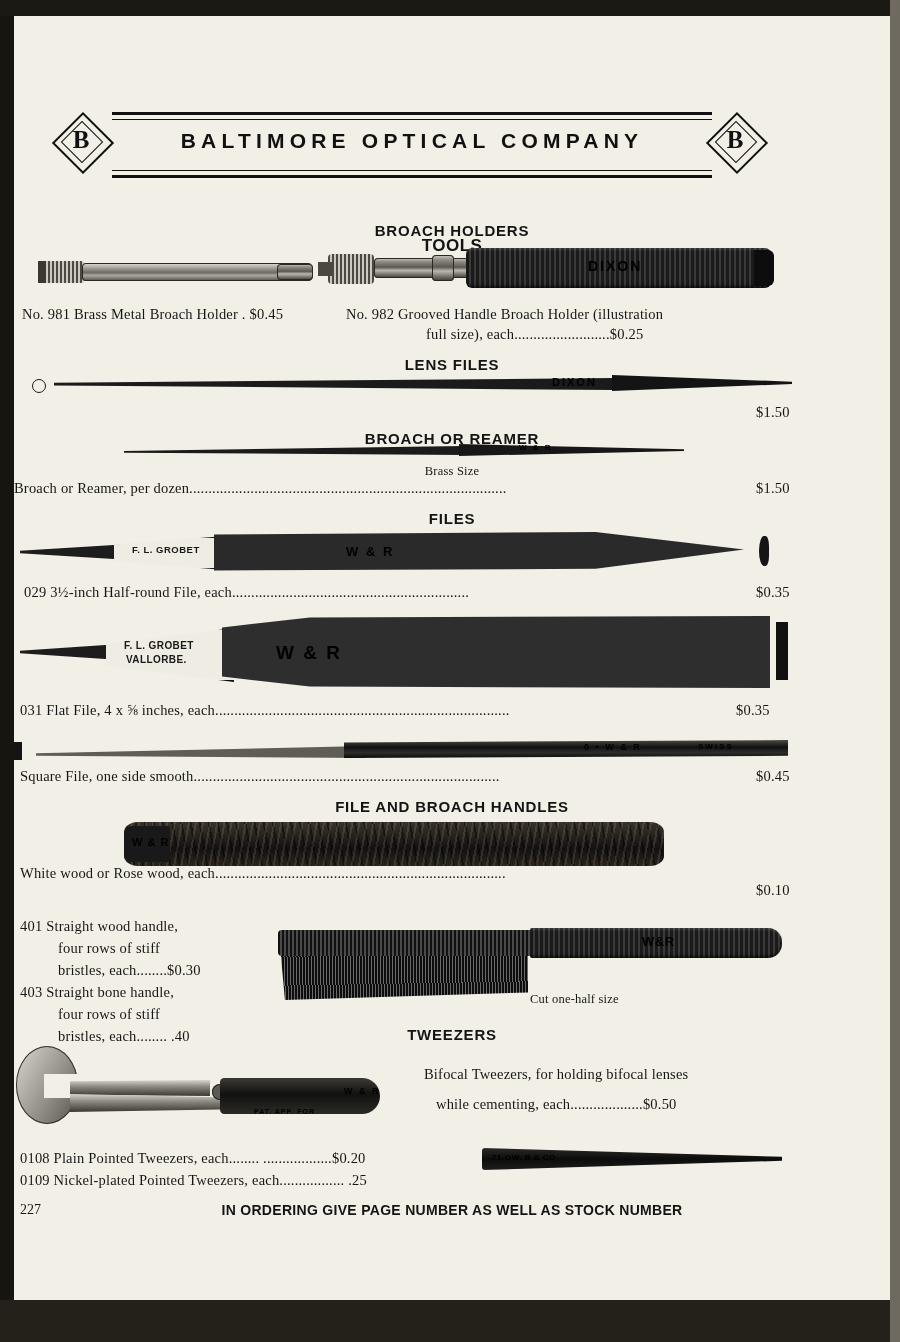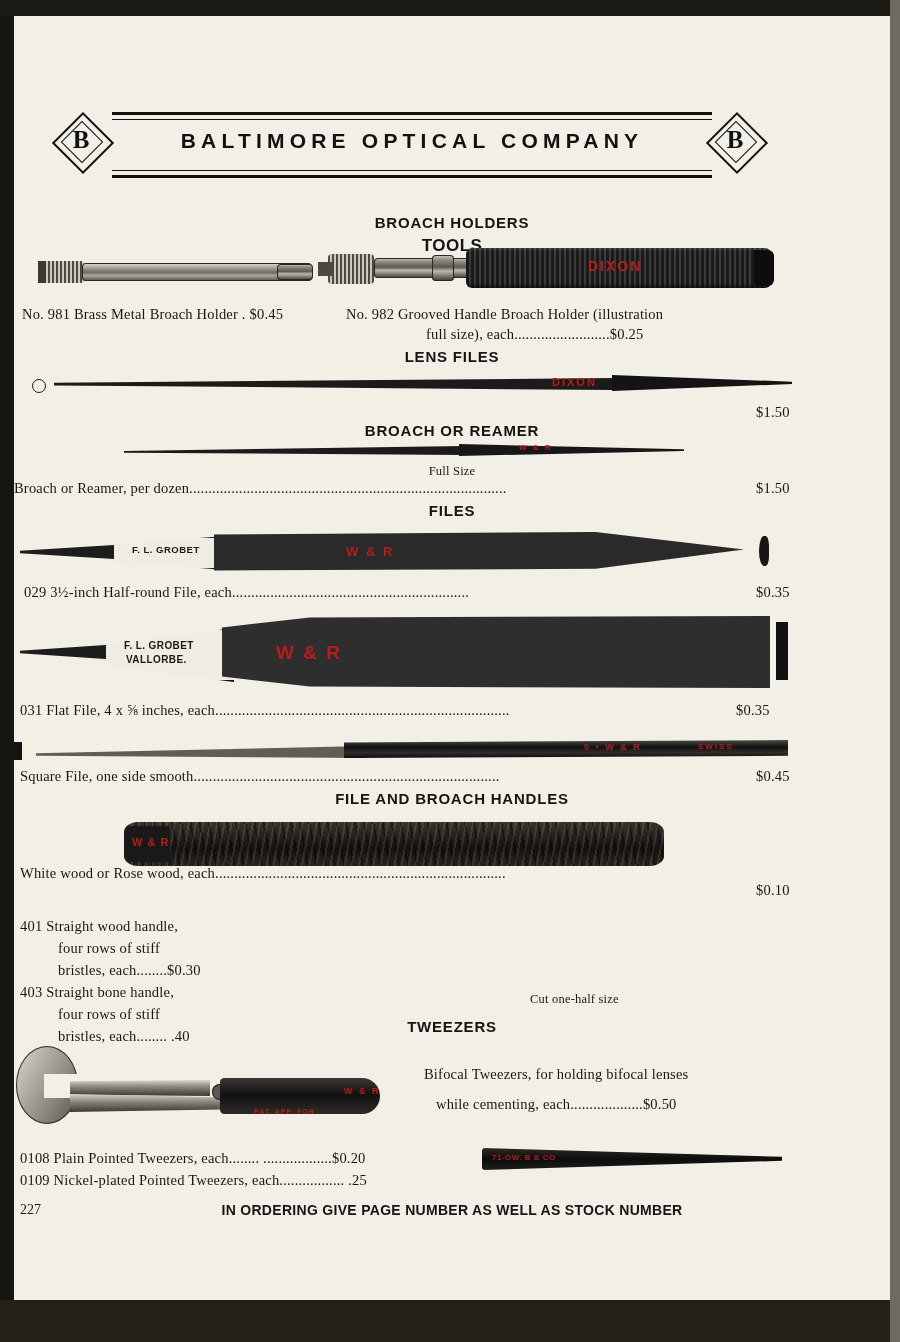--- a/index.html
+++ b/index.html
@@ -130,20 +130,21 @@
   }
   .h-sub {
     position: absolute;
     width: 876px;
     text-align: center;
     font-family: "Liberation Sans", sans-serif;
     font-weight: bold;
     font-size: 15px;
     letter-spacing: 0.8px;
     color: #141414;
+    margin-top: 8px;
   }
   .caption {
     position: absolute;
     font-family: "Liberation Serif", serif;
     font-size: 14.5px;
     color: #161616;
     letter-spacing: 0.2px;
     white-space: nowrap;
   }
   .caption.small { font-size: 12.5px; }
@@ -166,21 +167,21 @@
   .dark-handle {
     position: absolute;
     border-radius: 6px;
     background:
       repeating-linear-gradient(90deg, #1a1a1a 0 3px, #3a3a3a 3px 5px),
       #222;
     box-shadow: inset 0 2px 2px rgba(255,255,255,.12), inset 0 -2px 3px rgba(0,0,0,.6);
   }
   .stamp {
     position: absolute;
-    color: #b91c1c;
+    color: #000000;
     font-family: "Liberation Sans", sans-serif;
     font-weight: bold;
     letter-spacing: 2px;
   }
   .stamp.dark { color: #181818; }
 
   .taper-r {
     position: absolute;
     background: #1c1c1c;
   }
@@ -304,21 +305,21 @@
     <div class="caption" style="left:742px; top:388px;">$1.50</div>
 
     <div class="h-sub" style="top:406px;">BROACH OR REAMER</div>
 
     <div class="ill" style="left:110px; top:424px; width:560px; height:20px;">
       <div class="taper-r" style="left:0px; top:6px; width:340px; height:9px; clip-path: polygon(0 55%, 100% 0, 100% 100%, 0 75%); background:#1b1b1b;"></div>
       <div class="taper-r" style="left:335px; top:4px; width:225px; height:12px; clip-path: polygon(0 0, 100% 44%, 100% 58%, 0 100%); background:#171717;"></div>
       <div class="stamp" style="left:395px; top:3px; font-size:8px;">W &amp; R</div>
     </div>
 
-    <div class="caption small" style="left:0px; top:448px; width:876px; text-align:center;">Full Size</div>
+    <div class="caption small" style="left:0px; top:448px; width:876px; text-align:center;">Brass Size</div>
     <div class="caption" style="left:0px; top:464px;">Broach or Reamer, per dozen...................................................................................</div>
     <div class="caption" style="left:742px; top:464px;">$1.50</div>
 
     <div class="h-sub" style="top:486px;">FILES</div>
 
     <div class="ill" style="left:0px; top:506px; width:760px; height:56px;">
       <div class="taper-r" style="left:6px; top:22px; width:110px; height:16px; clip-path: polygon(0 42%, 100% 0, 100% 100%, 0 58%); background:#1d1d1d;"></div>
       <div class="taper-r" style="left:100px; top:14px; width:112px; height:30px; background:#efece3; border-top:2px solid #111; border-bottom:2px solid #111; clip-path: polygon(0 25%, 100% 0, 100% 100%, 0 75%);"></div>
       <div class="taper-r hatch" style="left:200px; top:10px; width:530px; height:40px; clip-path: polygon(0 6%, 72% 0, 100% 44%, 72% 92%, 0 96%); background:#2a2a2a;"></div>
       <div class="stamp dark" style="left:118px; top:22px; font-size:9.5px; letter-spacing:0.5px;">F. L. GROBET</div>
@@ -358,20 +359,26 @@
     <div class="ill" style="left:100px; top:800px; width:560px; height:56px;">
       <div class="wood-handle" style="left:10px; top:6px; width:540px; height:44px;"></div>
       <div class="blk" style="left:10px; top:10px; width:46px; height:36px; border-radius:8px 2px 2px 8px; background:#191919;"></div>
       <div class="stamp" style="left:18px; top:20px; font-size:11px; letter-spacing:1px;">W &amp; R</div>
     </div>
 
     <div class="caption" style="left:6px; top:836px;margin-top:13px;">White wood or Rose wood, each............................................................................</div>
     <div class="caption" style="left:742px; top:866px;">$0.10</div>
 
 
+    <div class="ill" style="left:260px; top:898px; width:520px; height:90px;">
+      <div class="brush-bristle" style="left:6px; top:32px; width:248px; height:54px; clip-path: polygon(0 0, 100% 4%, 100% 86%, 2% 100%);"></div>
+      <div class="brush-body" style="left:4px; top:16px; width:260px; height:26px; border-radius:4px;"></div>
+      <div class="dark-handle" style="left:256px; top:14px; width:252px; height:30px; border-radius:2px 14px 14px 2px;"></div>
+      <div class="stamp" style="left:368px; top:20px; font-size:13px; letter-spacing:0.5px;">W&amp;R</div>
+    </div>
 
     <div class="caption" style="left:6px; top:902px;">401   Straight wood handle,</div>
     <div class="caption" style="left:44px; top:924px;">four  rows  of  stiff</div>
     <div class="caption" style="left:44px; top:946px;">bristles, each........$0.30</div>
     <div class="caption" style="left:6px; top:968px;">403   Straight bone handle,</div>
     <div class="caption" style="left:44px; top:990px;">four  rows  of  stiff</div>
     <div class="caption" style="left:44px; top:1012px;">bristles, each........    .40</div>
     <div class="caption small" style="left:516px; top:976px;">Cut one-half size</div>
 
     <div class="h-sub" style="top:1002px;">TWEEZERS</div>

